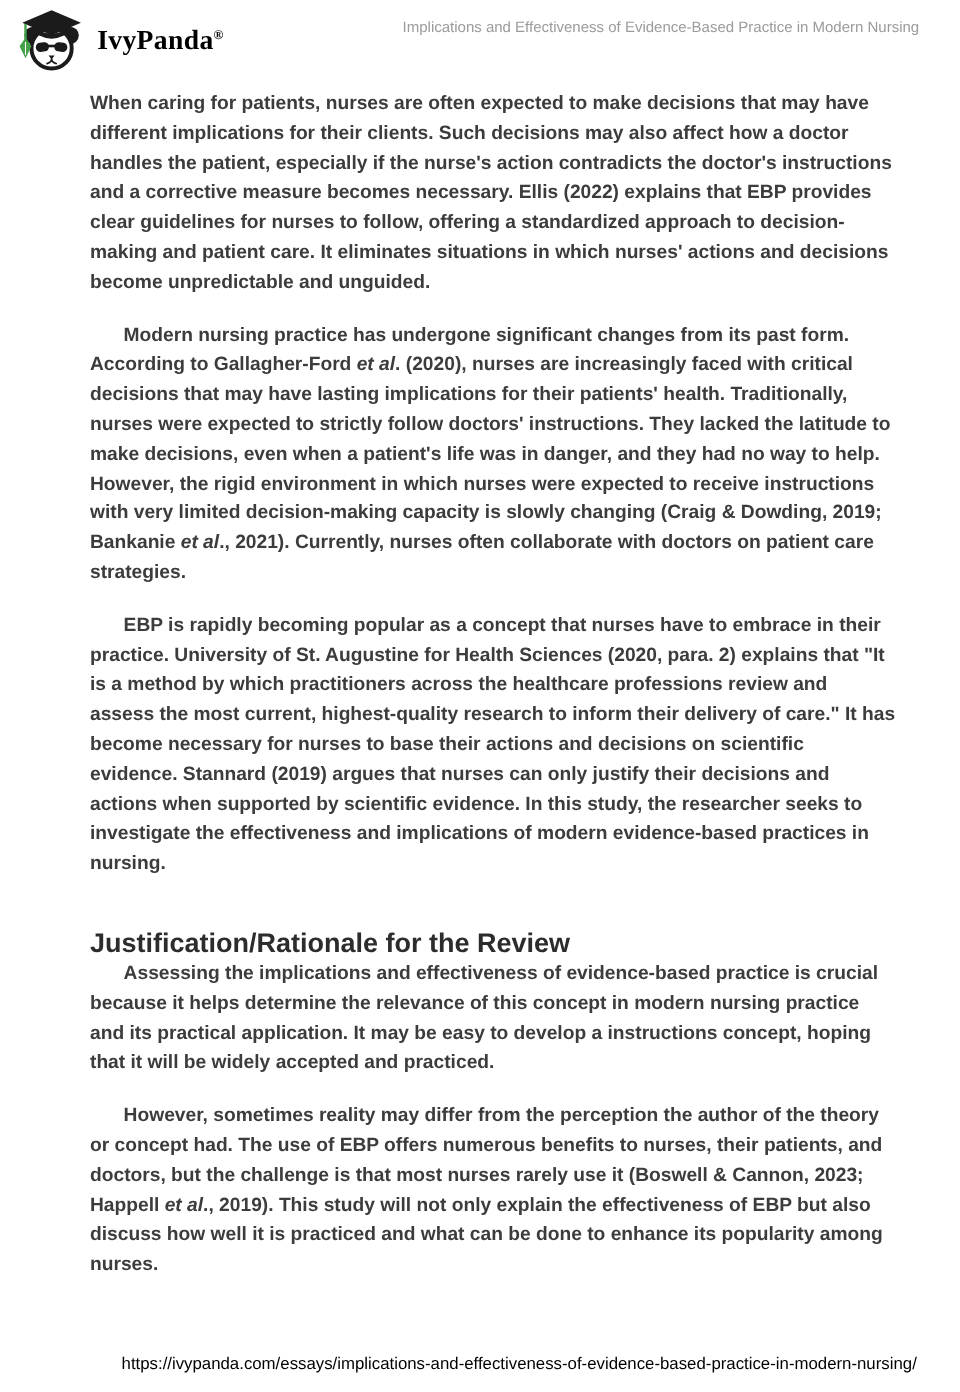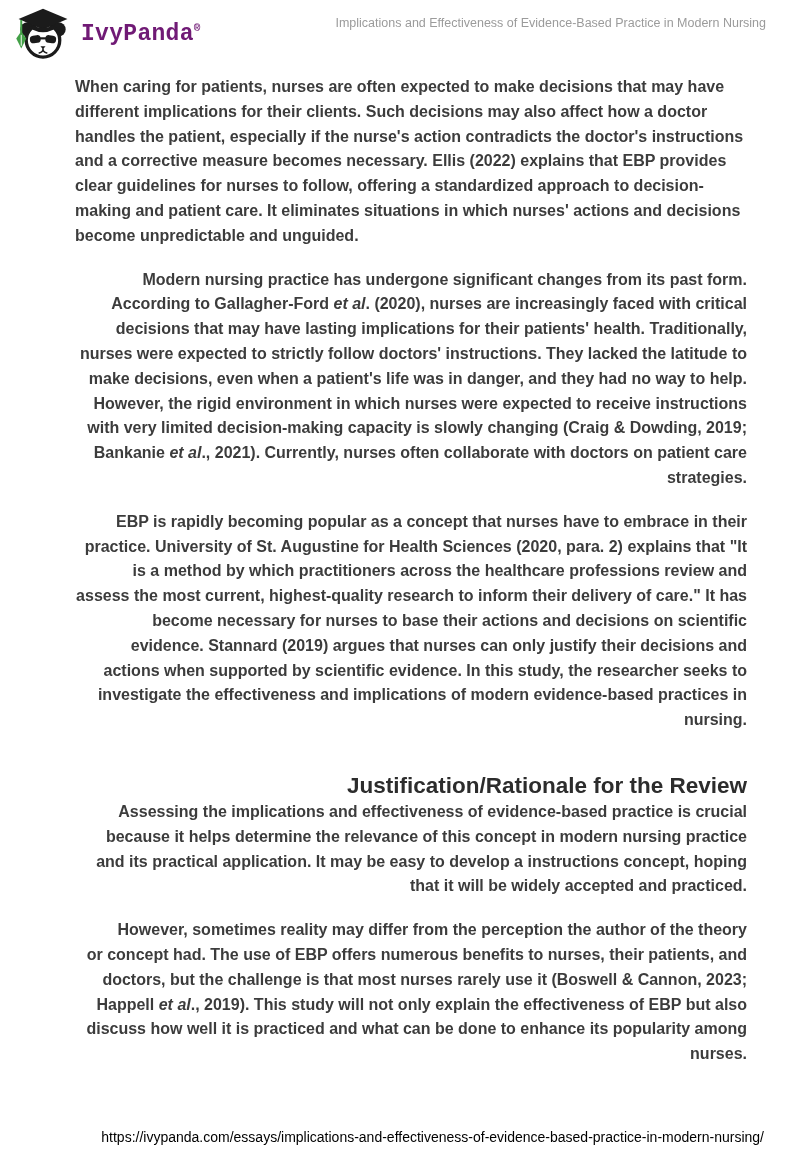--- a/index.html
+++ b/index.html
@@ -3,31 +3,31 @@
 <meta charset="utf-8">
 <style>
   html, body { margin: 0; padding: 0; background: #ffffff; }
   body { width: 800px; height: 1160px; font-family: "Liberation Sans", sans-serif; }
   .page { position: relative; width: 800px; height: 1160px; background: #ffffff; overflow: hidden; }
 
   
   .header { position: absolute; top: 0; left: 0; right: 0; height: 75px; background: #ffffff; }
   .logo { position: absolute; left: 14px; top: 7px; display: flex; align-items: center; gap: 9px; }
   .logo svg { display: block; }
-  .brand { font-family: Liberation Mono, monospace; font-weight: bold; font-size: 23px; color: #701a75; letter-spacing: 0.3px; }
+  .brand { font-family: Liberation Serif, serif; font-weight: bold; font-size: 23px; color: #000000; letter-spacing: 0.3px; }
   .brand sup { font-size: 11px; line-height: 0; }
   .doc-title { position: absolute; top: 16px; right: 34px; font-size: 12.5px; color: #9b9b9b; white-space: nowrap; }
 
   
   .article { position: absolute; left: 75px; top: 75px; width: 672px; color: #3c3c3c;
              font-size: 16px; line-height: 24.8px; text-align: left; }
   .article p { margin: 0 0 19px 0; font-weight: bold; }
-  .article p.indent { text-indent: 28px; text-align: right; }
+  .article p.indent { text-indent: 28px; }
   .article em { font-style: italic; }
-  .article h2 { margin: 39px 0 0 10px; font-size: 22.5px; line-height: 28px; color: #2c2c2c; font-weight: bold; text-align: right; }
+  .article h2 { margin: 39px 0 0 0; font-size: 22.5px; line-height: 28px; color: #2c2c2c; font-weight: bold; }
   .article h3 { margin: 26px 0 17px 0; font-size: 18.5px; line-height: 24px; color: #2c2c2c; font-weight: bold; }
 
   
   .footer { position: absolute; top: 1128px; right: 36px; }
   .footer .url { font-size: 14px; color: #000000; white-space: nowrap; }
 </style>
 </head>
 <body>
 
 <div class="page">

